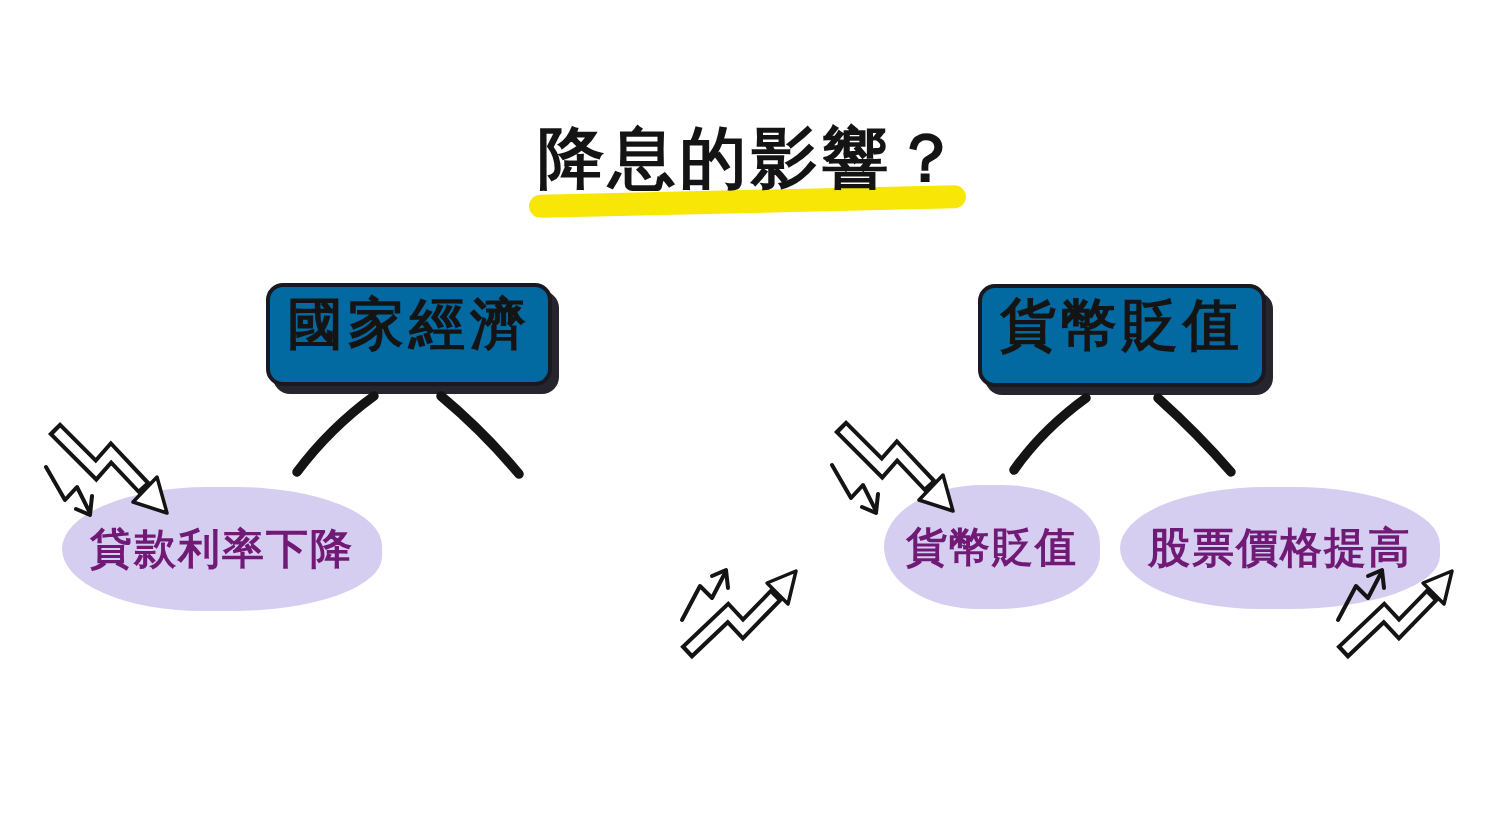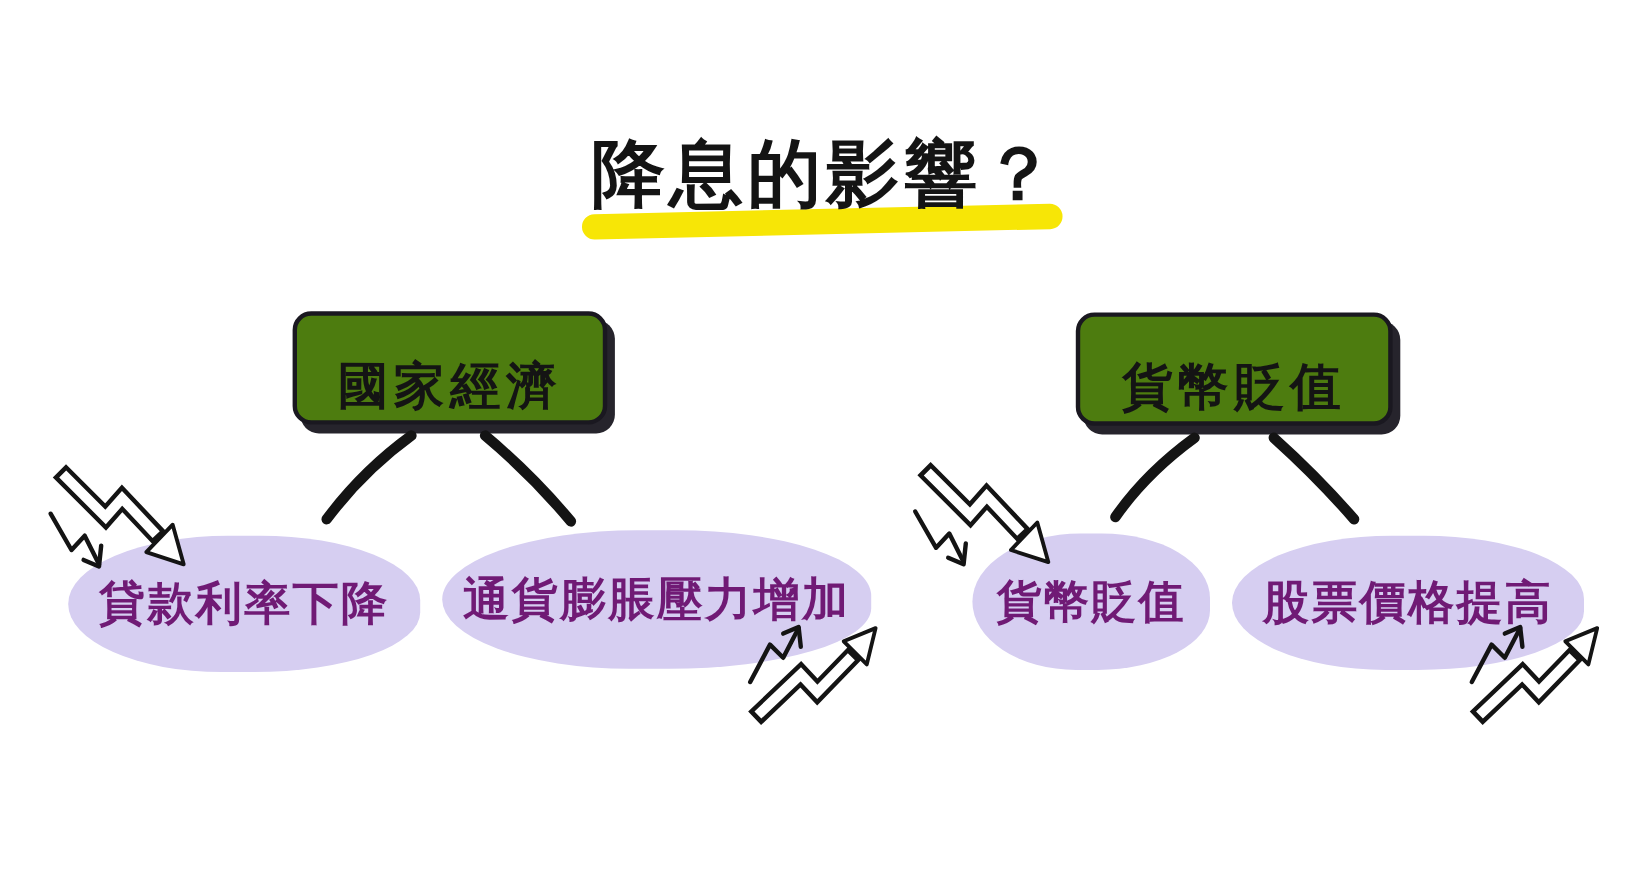--- a/index.html
+++ b/index.html
@@ -34,26 +34,26 @@
     letter-spacing:4px;
     line-height:1.15;
     color:#141414;
     z-index:2;
     white-space:nowrap;
   }
 
   
   .box{
     position:absolute;
-    display:flex;align-items:flex-end;justify-content:center;
-    background:#4d7c0f;
+    display:flex;align-items:flex-start;justify-content:center;
+    background:#0369a1;
     border:4px solid #1a1820;
     border-radius:17px;
     box-shadow:7px 8px 0 0 #26242c;
-    font-size:46px;font-weight:bold;letter-spacing:5px;
+    font-size:56px;font-weight:bold;letter-spacing:5px;
     color:#141414;
     z-index:2;
     white-space:nowrap;
   }
   .box-left{left:266px;top:283px;width:278px;height:95px;}
   .box-right{left:978px;top:284px;width:280px;height:95px;}
 
   
   .ellipse{
     position:absolute;
@@ -94,23 +94,20 @@
   <div class="box box-left">
     <span>國家經濟</span>
   </div>
   <div class="box box-right">
     <span>貨幣貶值</span>
   </div>
 
   <div class="ellipse e1">
     <span>貸款利率下降</span>
   </div>
-  <div class="ellipse e2">
-    <span>通貨膨脹壓力增加</span>
-  </div>
   <div class="ellipse e4">
     <span>股票價格提高</span>
   </div>
   <div class="ellipse e3">
     <span>貨幣貶值</span>
   </div>
 
   <svg class="overlay" viewBox="0 0 1501 814" xmlns="http://www.w3.org/2000/svg">
     <defs>
 

